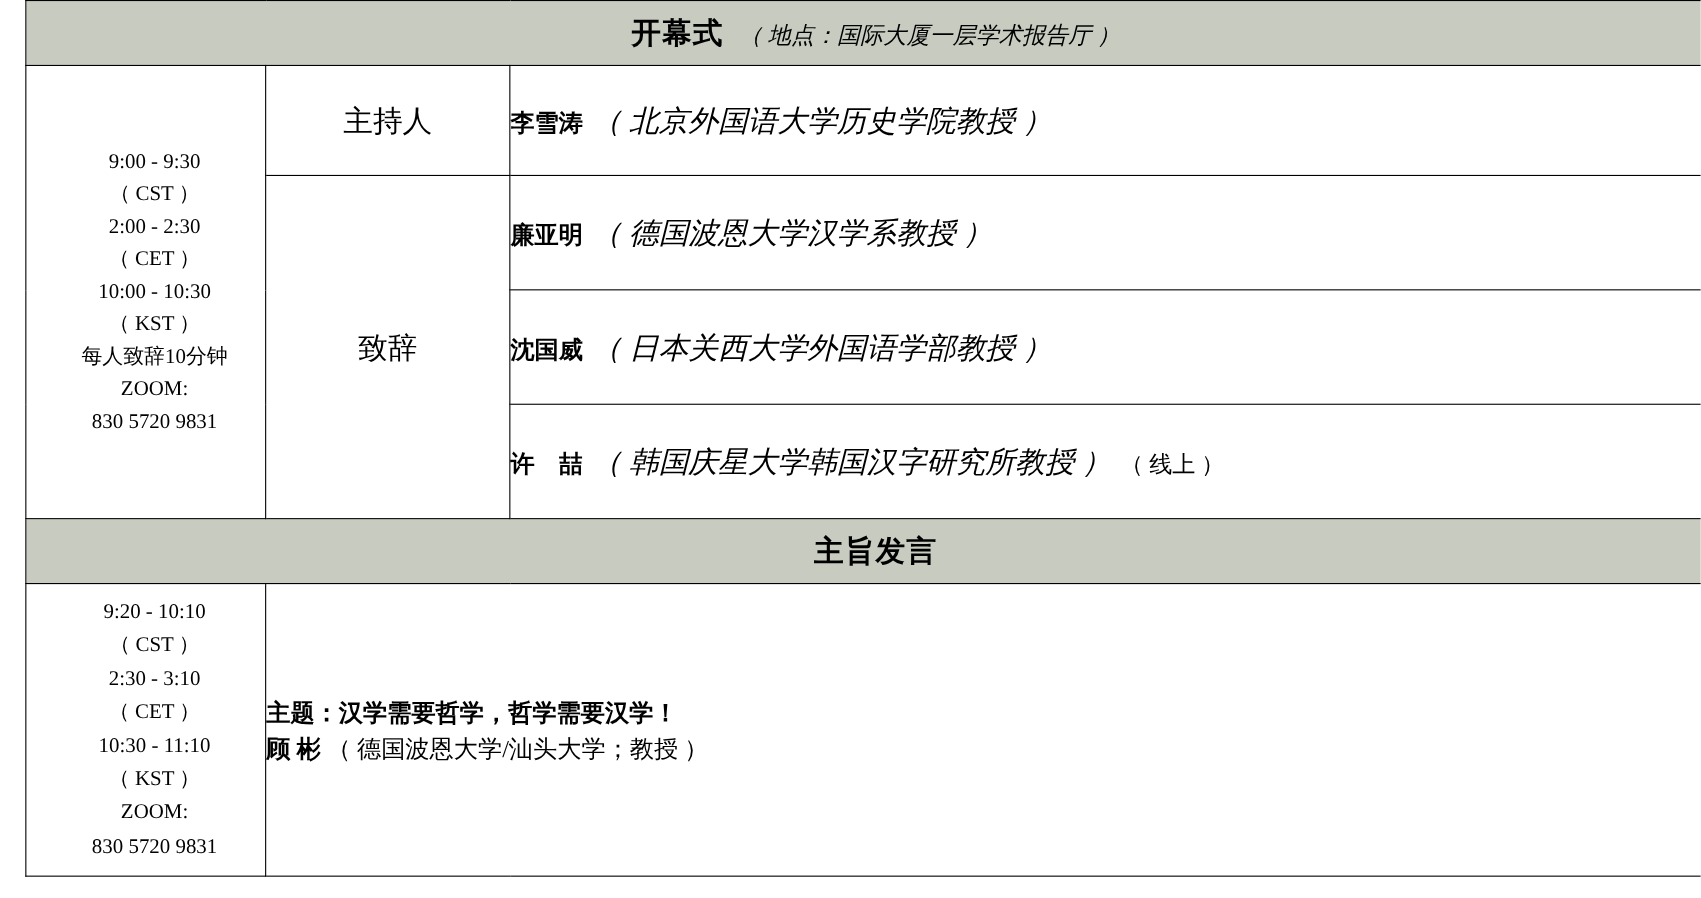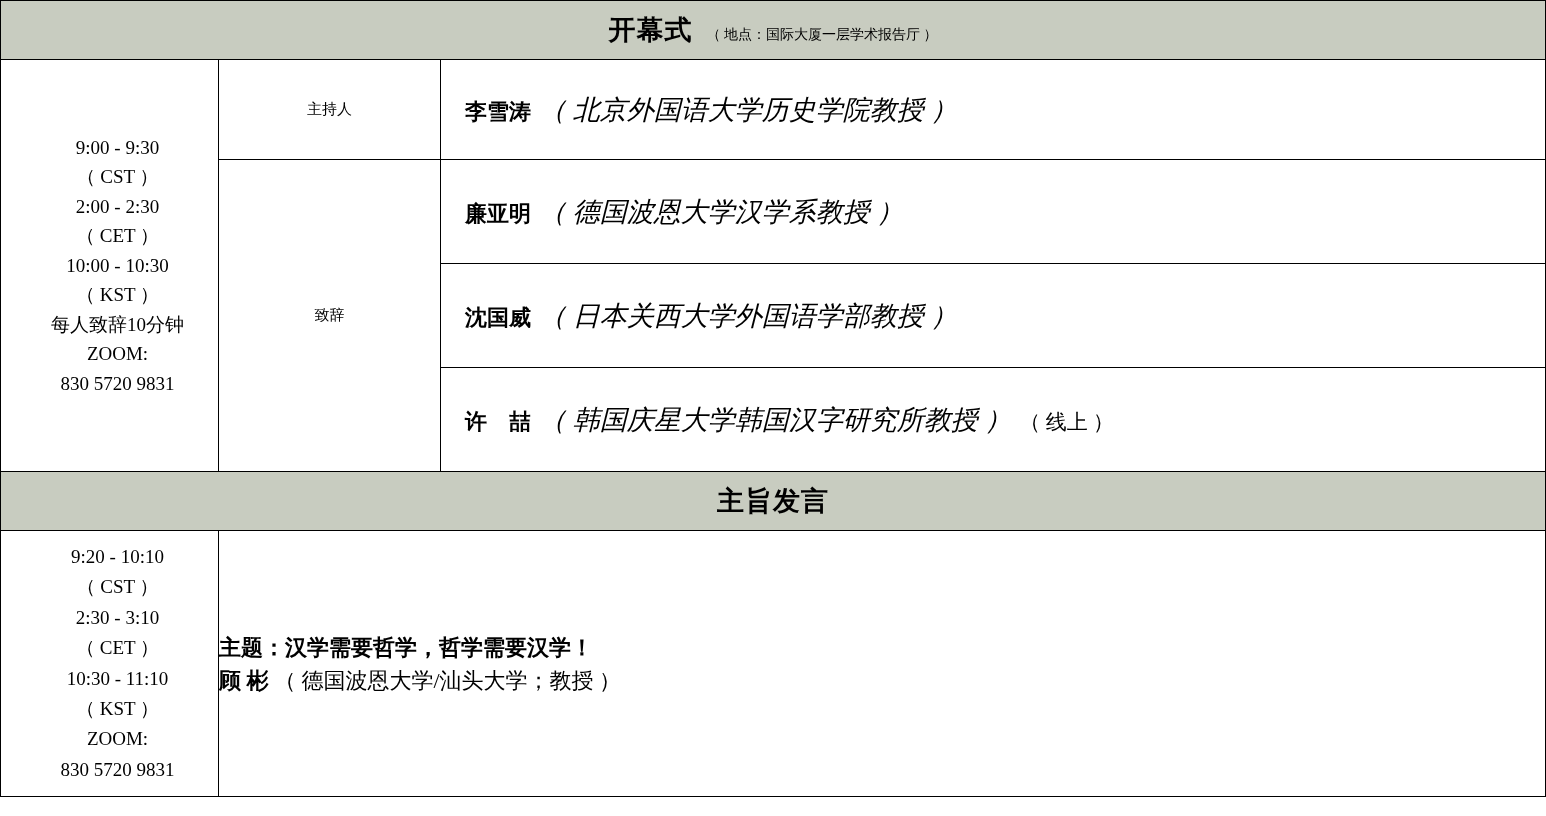--- a/index.html
+++ b/index.html
@@ -11,20 +11,21 @@
     width: 1546px;
     height: 816px;
     font-family: "Liberation Serif", "DejaVu Serif", serif;
     color: #000000;
     overflow: hidden;
   }
 
   .sheet {
     width: 1546px;
     box-sizing: border-box;
+    padding-left: 23px;
   }
 
   table.agenda {
     width: 1546px;
     border-collapse: collapse;
     table-layout: fixed;
   }
 
   table.agenda td {
     border: 1px solid #000000;
@@ -43,60 +44,60 @@
     align-items: baseline;
     justify-content: center;
     gap: 14px;
   }
   .band-title {
     font-size: 27px;
     font-weight: bold;
     letter-spacing: 1px;
   }
   .band-sub {
-    font-size: 14px;
+    font-size: 21px;
     font-weight: normal;
+    font-style: italic;
   }
 
   
   .time-cell {
     width: 218px;
     text-align: center;
     font-size: 19px;
     line-height: 1.55;
     padding: 8px 4px;
   }
   .time-cell div {
     white-space: nowrap;
     margin-left: 16px;
   }
 
   
   .role-cell {
     width: 222px;
     text-align: center;
-    font-size: 15px;
+    font-size: 27px;
   }
 
   
   .person-cell {
     padding: 6px 0 6px 8px;
     font-size: 21px;
   }
   .person-line {
     display: flex;
     align-items: baseline;
     flex-wrap: wrap;
     gap: 8px;
   }
   .person-name {
     font-weight: bold;
     font-size: 22px;
     white-space: pre;
-    margin-left: 24px;
   }
   .person-affil {
     font-size: 27px;
     white-space: nowrap;
     font-style: italic;
   }
   .person-extra {
     font-size: 21px;
     white-space: nowrap;
   }

